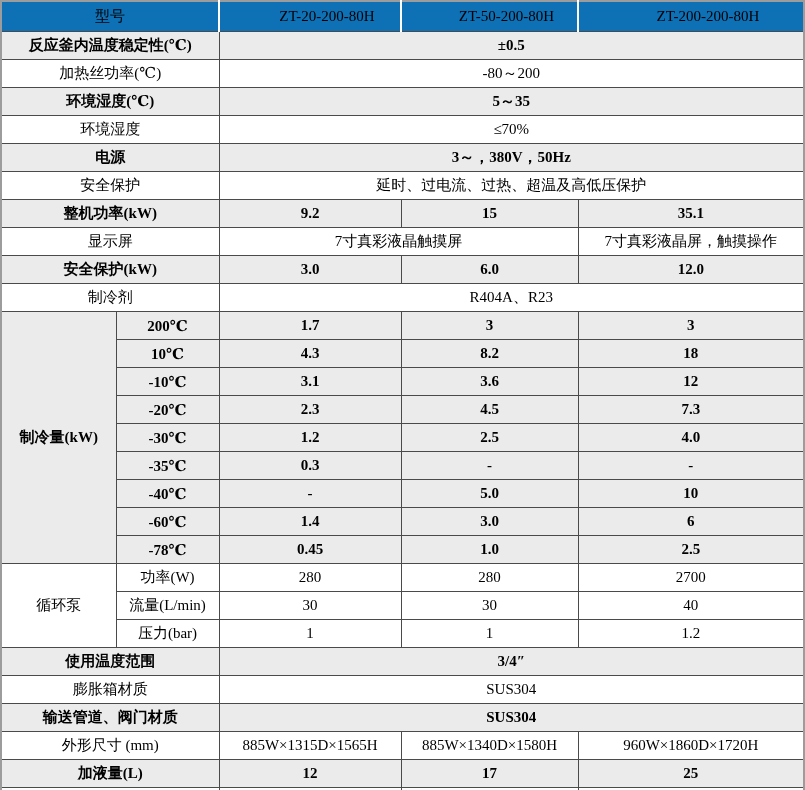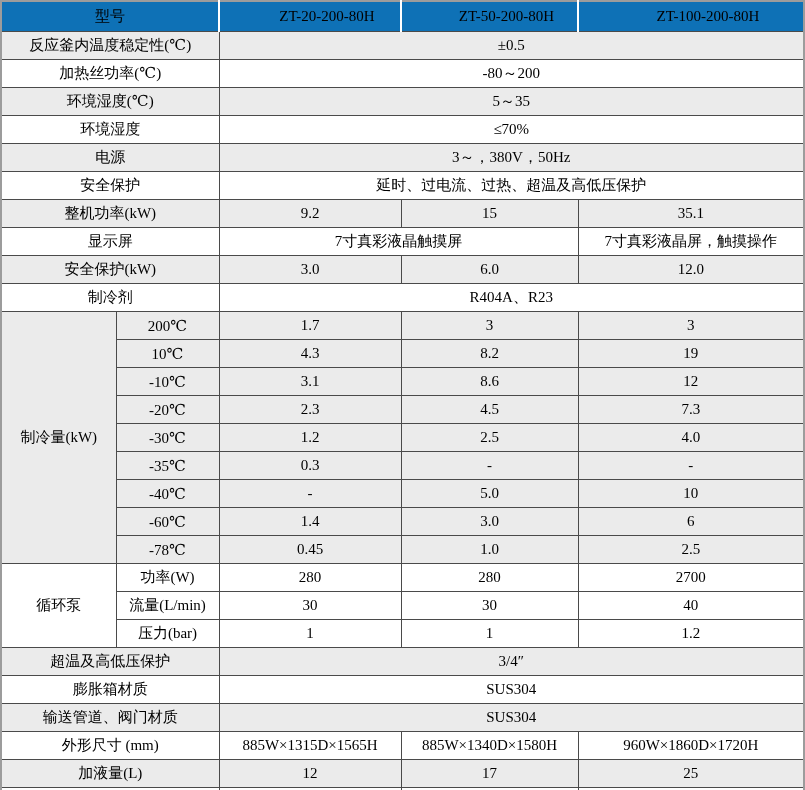--- a/index.html
+++ b/index.html
@@ -41,40 +41,40 @@
   thead th {
     background: #0e71b6;
     height: 29px;
     border-bottom: 1px solid #4a4a4a;
   }
   thead th + th {
     border-left: 2px solid #ffffff;
     padding-left: 36px;
   }
   tbody td { height: 27px; background: #ffffff; }
-  tr.g td { background: #ebebeb; }
+  tr.g td { background: #ebebeb; font-weight: bold; }
 </style>
 </head>
 <body>
 
 <div id="page">
 <table class="spec">
   <colgroup>
     <col class="c-grouplabel">
         <col class="c-sublabel">
         <col class="c-m1">
         <col class="c-m2">
         <col class="c-m3">
   </colgroup>
   <thead>
     <tr>
       <th colspan="2">型号</th>
       <th>ZT-20-200-80H</th>
       <th>ZT-50-200-80H</th>
-      <th>ZT-100-200-80H</th>
+      <th>ZT-200-200-80H</th>
     </tr>
   </thead>
   <tbody>
     <tr class="g">
       <td colspan="2">反应釜内温度稳定性(℃)</td>
       <td colspan="3">±0.5</td>
     </tr>
     <tr>
       <td colspan="2">加热丝功率(℃)</td>
       <td colspan="3">-80～200</td>
@@ -121,26 +121,26 @@
       <td rowspan="9">制冷量(kW)</td>
       <td>200℃</td>
       <td>1.7</td>
       <td>3</td>
       <td>3</td>
     </tr>
     <tr class="g">
       <td>10℃</td>
       <td>4.3</td>
       <td>8.2</td>
-      <td>19</td>
+      <td>18</td>
     </tr>
     <tr class="g">
       <td>-10℃</td>
       <td>3.1</td>
-      <td>8.6</td>
+      <td>3.6</td>
       <td>12</td>
     </tr>
     <tr class="g">
       <td>-20℃</td>
       <td>2.3</td>
       <td>4.5</td>
       <td>7.3</td>
     </tr>
     <tr class="g">
       <td>-30℃</td>
@@ -187,21 +187,21 @@
       <td>40</td>
     </tr>
     <tr>
       <td>压力(bar)</td>
       <td>1</td>
       <td>1</td>
       <td>1.2</td>
     </tr>
 
     <tr class="g">
-      <td colspan="2">超温及高低压保护</td>
+      <td colspan="2">使用温度范围</td>
       <td colspan="3">3/4″</td>
     </tr>
     <tr>
       <td colspan="2">膨胀箱材质</td>
       <td colspan="3">SUS304</td>
     </tr>
     <tr class="g">
       <td colspan="2">输送管道、阀门材质</td>
       <td colspan="3">SUS304</td>
     </tr>

